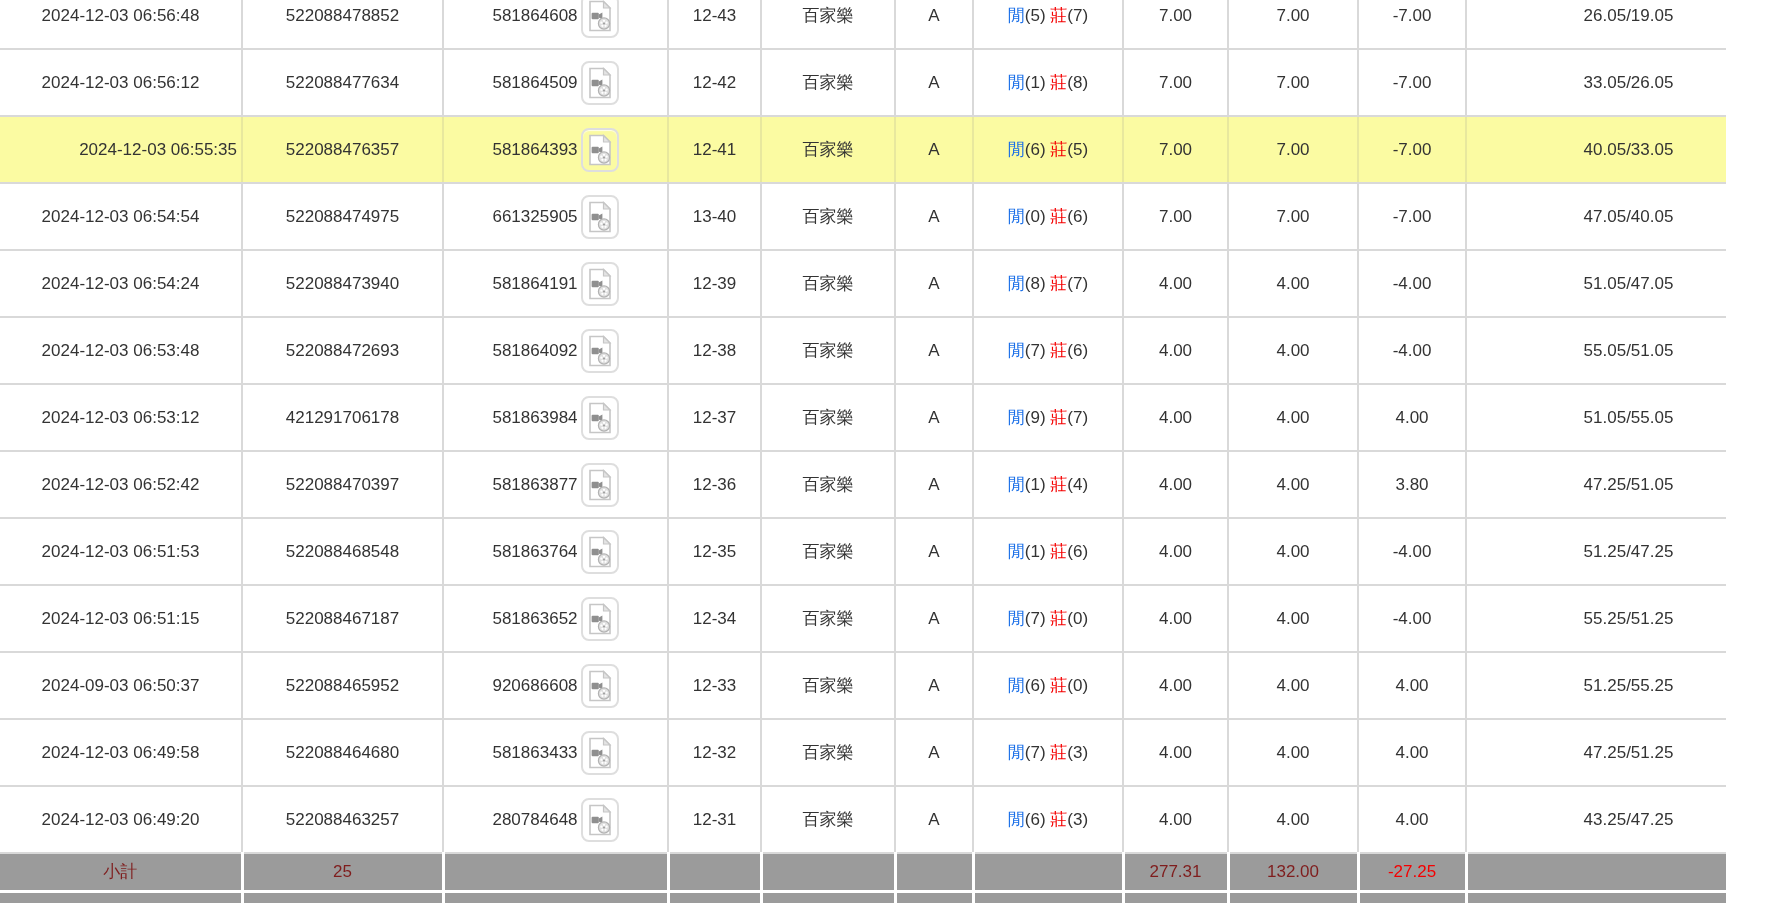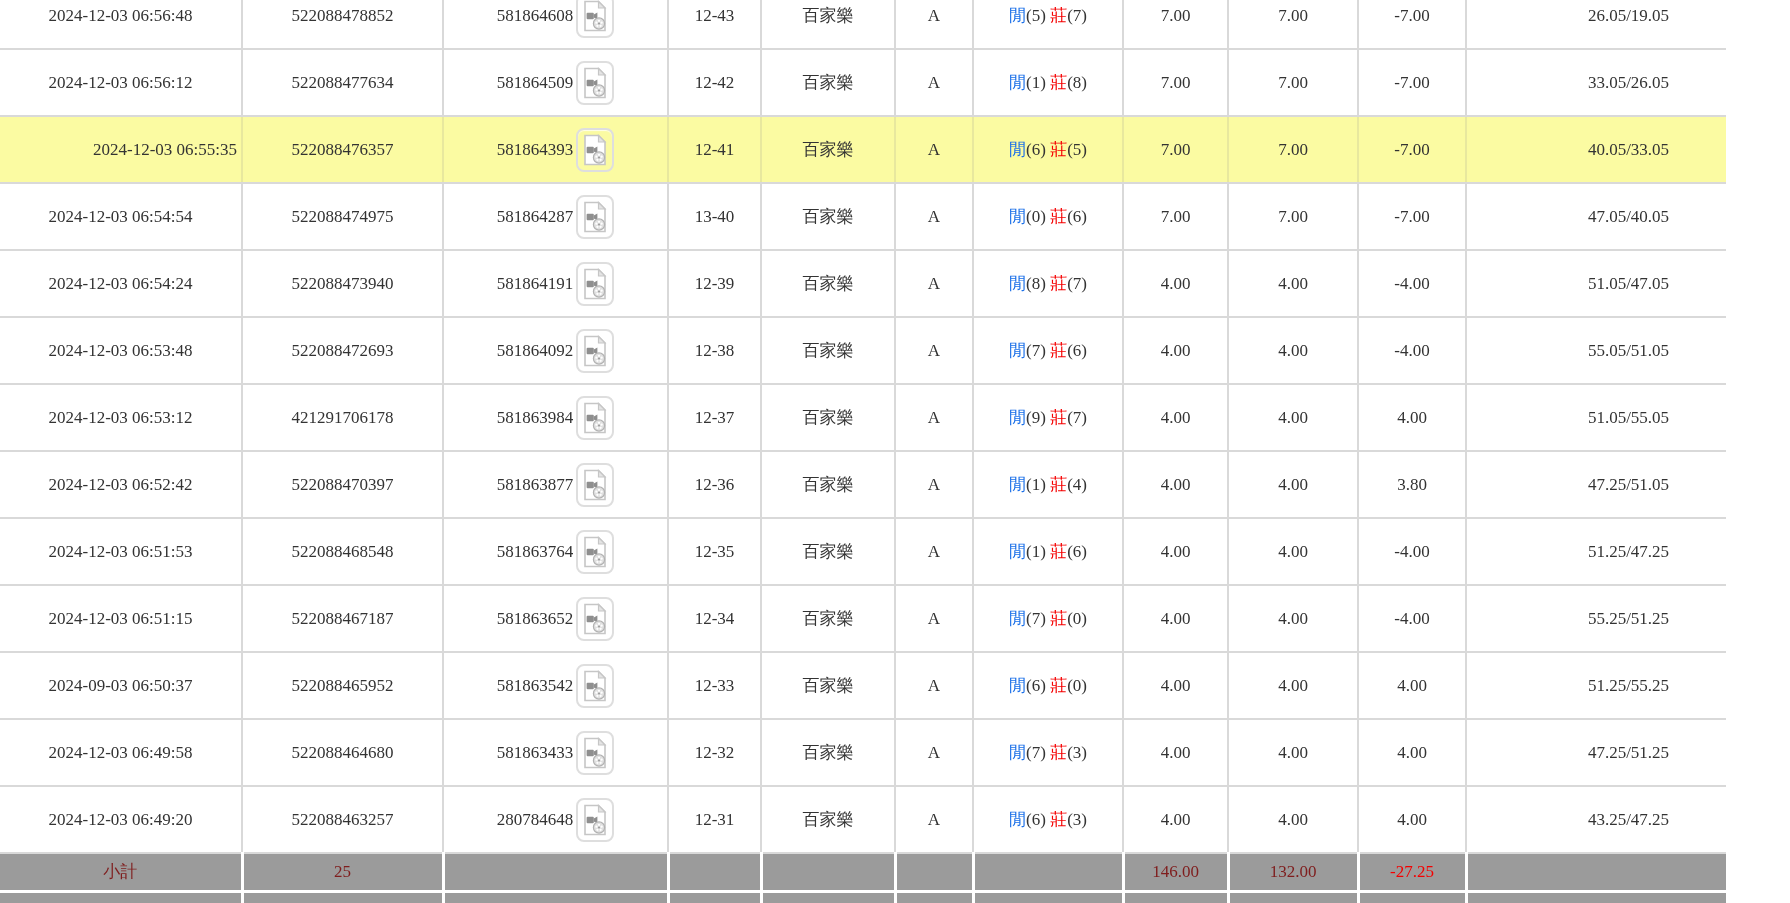--- a/index.html
+++ b/index.html
@@ -1,18 +1,18 @@
 <!DOCTYPE html>
 <html style="--highlight: #fbfba2; --subtotal_bg: #9b9b9b; --border: #d9d9d9; --blue: #1a6fe8; --red: #f50000;"><head>
 <meta charset="utf-8">
 <style>
   html,body{margin:0;padding:0;background:#fff;}
   .viewport{
     position:relative;width:1726px;height:903px;overflow:hidden;background:#fff;
-    font-family:Liberation Serif, serif;color:#333;
+    font-family:Liberation Sans, sans-serif;color:#333;
   }
   table.history{
     border-collapse:collapse;table-layout:fixed;width:1790px;
     margin-top:-19px;
   }
   table.history td{
     border:2px solid var(--border,#d9d9d9);
     text-align:center;vertical-align:middle;
     font-size:17px;color:#333;overflow:hidden;white-space:nowrap;
     padding:0 4px;box-sizing:border-box;
@@ -168,21 +168,21 @@
     <td class="blue">7.00</td>
     <td>7.00</td>
     <td class="red">-7.00</td>
     <td>40.05/33.05</td>
   </tr>
         <tr class="data-row">
     <td>2024-12-03 06:54:54</td>
     <td>522088474975</td>
     <td>
       <span class="round-wrap">
-        <span>581864287</span>
+        <span>661325905</span>
         <button class="replay-btn" type="button">
           <svg width="26" height="32" viewBox="0 0 26 32" aria-hidden="true">
             <path d="M3 1.5 h13.5 l6.5 6.5 v22.5 h-20 z" fill="#ffffff" stroke="#c6c6c6" stroke-width="1.6"></path>
             <path d="M16.5 1.5 v6.5 h6.5 z" fill="#e4e4e4" stroke="#c6c6c6" stroke-width="1.2"></path>
             <rect x="4.6" y="12.8" width="7.2" height="6.4" rx="1" fill="#8f8f8f"></rect>
             <polygon points="11.8,14.6 15.4,12.6 15.4,19.4 11.8,17.4" fill="#8f8f8f"></polygon>
             <circle cx="17" cy="23.5" r="5.6" fill="#e0e0e0" stroke="#b2b2b2" stroke-width="1.2"></circle>
             <circle cx="17" cy="20.8" r="1.15" fill="#ffffff"></circle>
             <circle cx="14.4" cy="22.7" r="1.15" fill="#ffffff"></circle>
             <circle cx="15.4" cy="25.8" r="1.15" fill="#ffffff"></circle>
@@ -413,21 +413,21 @@
     <td class="blue">4.00</td>
     <td>4.00</td>
     <td class="red">-4.00</td>
     <td>55.25/51.25</td>
   </tr>
         <tr class="data-row">
     <td>2024-09-03 06:50:37</td>
     <td>522088465952</td>
     <td>
       <span class="round-wrap">
-        <span>581863542</span>
+        <span>920686608</span>
         <button class="replay-btn" type="button">
           <svg width="26" height="32" viewBox="0 0 26 32" aria-hidden="true">
             <path d="M3 1.5 h13.5 l6.5 6.5 v22.5 h-20 z" fill="#ffffff" stroke="#c6c6c6" stroke-width="1.6"></path>
             <path d="M16.5 1.5 v6.5 h6.5 z" fill="#e4e4e4" stroke="#c6c6c6" stroke-width="1.2"></path>
             <rect x="4.6" y="12.8" width="7.2" height="6.4" rx="1" fill="#8f8f8f"></rect>
             <polygon points="11.8,14.6 15.4,12.6 15.4,19.4 11.8,17.4" fill="#8f8f8f"></polygon>
             <circle cx="17" cy="23.5" r="5.6" fill="#e0e0e0" stroke="#b2b2b2" stroke-width="1.2"></circle>
             <circle cx="17" cy="20.8" r="1.15" fill="#ffffff"></circle>
             <circle cx="14.4" cy="22.7" r="1.15" fill="#ffffff"></circle>
             <circle cx="15.4" cy="25.8" r="1.15" fill="#ffffff"></circle>
@@ -523,21 +523,21 @@
       </tbody>
     <tbody>
       <tr class="sum-row">
         <td>小計</td>
         <td>25</td>
         <td></td>
         <td></td>
         <td></td>
         <td></td>
         <td></td>
-        <td>146.00</td>
+        <td>277.31</td>
         <td>132.00</td>
         <td class="sum-neg">-27.25</td>
         <td></td>
       </tr>
       <tr class="total-sliver">
         <td></td>
           <td></td>
           <td></td>
         <td></td>
           <td></td>

